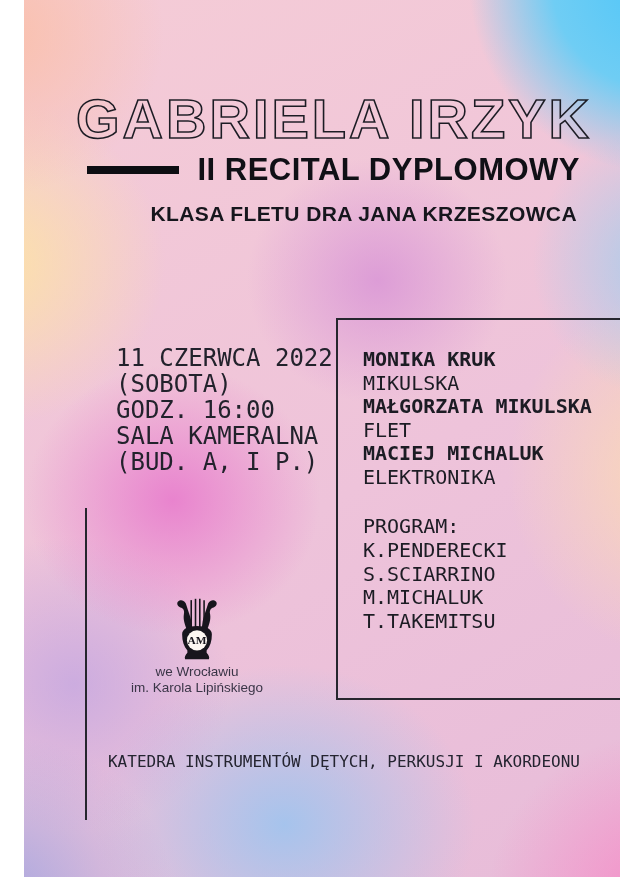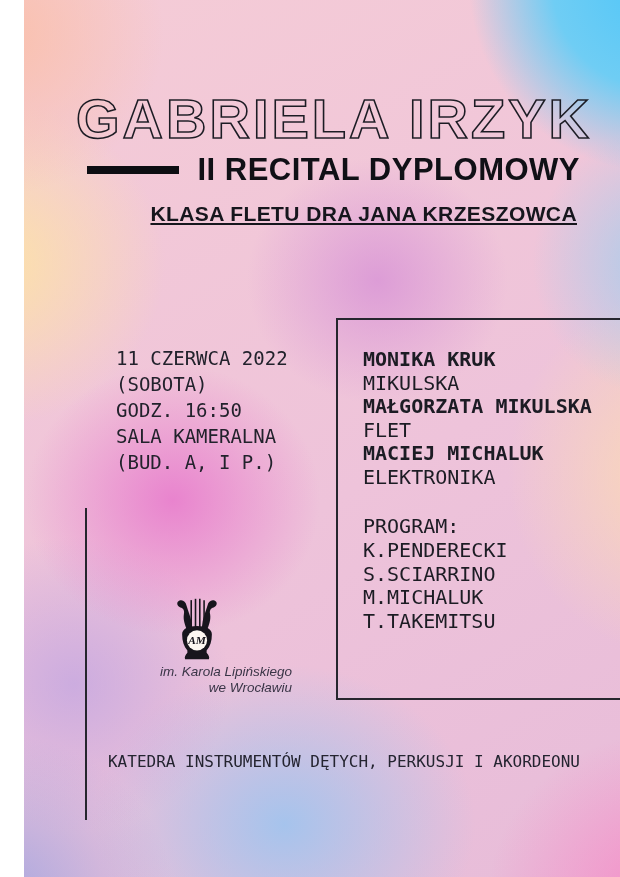--- a/index.html
+++ b/index.html
@@ -38,47 +38,46 @@
   }
   .accent-bar{width:92px;height:8px;background:#0d0d12;flex:0 0 auto;}
   .recital-title{
     margin:0 0 0 auto;font-size:31px;font-weight:700;letter-spacing:0.5px;
     color:#101016;white-space:nowrap;text-align:center;
   }
   .class-line{
     position:absolute;right:67px;top:202px;margin:0;
     font-size:21px;font-weight:700;letter-spacing:0.4px;color:#16161d;
     white-space:nowrap;
-    text-decoration:underline;
   }
 
   
   .event-info{
     position:absolute;left:92px;top:345px;
     font-family:"DejaVu Sans Mono","Liberation Mono",monospace;
-    font-size:19px;line-height:26px;color:#22222c;white-space:nowrap;
+    font-size:24px;line-height:26px;color:#22222c;white-space:nowrap;
   }
 
   
   .performers-box{
     position:absolute;left:312px;top:318px;width:304px;height:382px;
     box-sizing:border-box;border:2px solid #26262e;
     padding:28px 0 0 25px;
     font-family:"DejaVu Sans Mono","Liberation Mono",monospace;
     font-size:20px;line-height:23.5px;color:#1c1c24;white-space:nowrap;
   }
   .performers-box .name{font-weight:700;}
   .program-block{margin-top:26px;line-height:23.8px;}
 
   
   .vline{position:absolute;left:61px;top:508px;width:2px;height:312px;background:#26262e;}
 
   
   .academy{
-    position:absolute;left:78px;top:594px;width:190px;text-align:right;color:#332f40;font-style:italic;
+    position:absolute;left:78px;top:594px;width:190px;text-align:center;color:#332f40;
   }
   .academy svg{display:block;margin:0 auto;}
   .academy-name{margin-top:5px;font-size:17px;letter-spacing:0.4px;font-weight:500;color:#322e3f;white-space:nowrap;}
   .academy-sub{font-size:13.5px;line-height:16px;color:#3a3547;}
 
   
   .footer-line{
     position:absolute;left:20px;right:0;top:752px;text-align:center;
     font-family:"DejaVu Sans Mono","Liberation Mono",monospace;
     font-size:16px;color:#242430;white-space:nowrap;
@@ -94,21 +93,21 @@
   <div class="title-row">
     <span class="accent-bar"></span>
     <h2 class="recital-title">II RECITAL DYPLOMOWY</h2>
   </div>
 
   <h3 class="class-line">KLASA FLETU DRA JANA KRZESZOWCA</h3>
 
   <div class="event-info">
     <div>11 CZERWCA 2022</div>
     <div>(SOBOTA)</div>
-    <div>GODZ. 16:50</div>
+    <div>GODZ. 16:00</div>
     <div>SALA KAMERALNA</div>
     <div>(BUD. A, I P.)</div>
   </div>
 
   <div class="performers-box">
     <div>
       <div class="name">MONIKA KRUK</div>
       <div class="role">MIKULSKA</div>
       <div class="name">MAŁGORZATA MIKULSKA</div>
       <div class="role">FLET</div>
@@ -133,19 +132,19 @@
         <path d="M29.4,4.5 h1.8 v36 h-1.8 z"></path>
         <path d="M34.3,4.5 h1.8 v36 h-1.8 z"></path>
         <path d="M39.2,6 h1.8 v34 h-1.8 z"></path>
         <path d="M21,41 C18,34 16,28 17,22 C18,17 16,15.2 13,14.3 C9,13.2 8,8 12,6.5 C16,5.1 19,8 20,12 C22,19 24.5,24 25.5,30 L27,41 Z"></path>
         <path d="M43,41 C46,34 48,28 47,22 C46,17 48,15.2 51,14.3 C55,13.2 56,8 52,6.5 C48,5.1 45,8 44,12 C42,19 39.5,24 38.5,30 L37,41 Z"></path>
         <path d="M15,45 C15,38.6 22,35.5 32,35.5 C42,35.5 49,38.6 49,45 C49,53 47,59 43,63.5 L43,66 C45.5,68.5 46.6,71.5 45.6,73.5 L18.4,73.5 C17.4,71.5 18.5,68.5 21,66 L21,63.5 C17,59 15,53 15,45 Z"></path>
       </g>
       <circle cx="32" cy="52" r="11.5" fill="#fdf7f2"></circle>
       <text x="32" y="56.5" text-anchor="middle" font-size="13" font-weight="bold" font-family="Liberation Serif, serif" fill="#17151d">AM</text>
     </svg>
+    <div class="academy-sub">we Wrocławiu</div>
     <div class="academy-sub">im. Karola Lipińskiego</div>
-    <div class="academy-sub">we Wrocławiu</div>
   </div>
 
   <div class="footer-line">KATEDRA INSTRUMENTÓW DĘTYCH, PERKUSJI I AKORDEONU</div>
 
 </div>
 
 </body></html>

